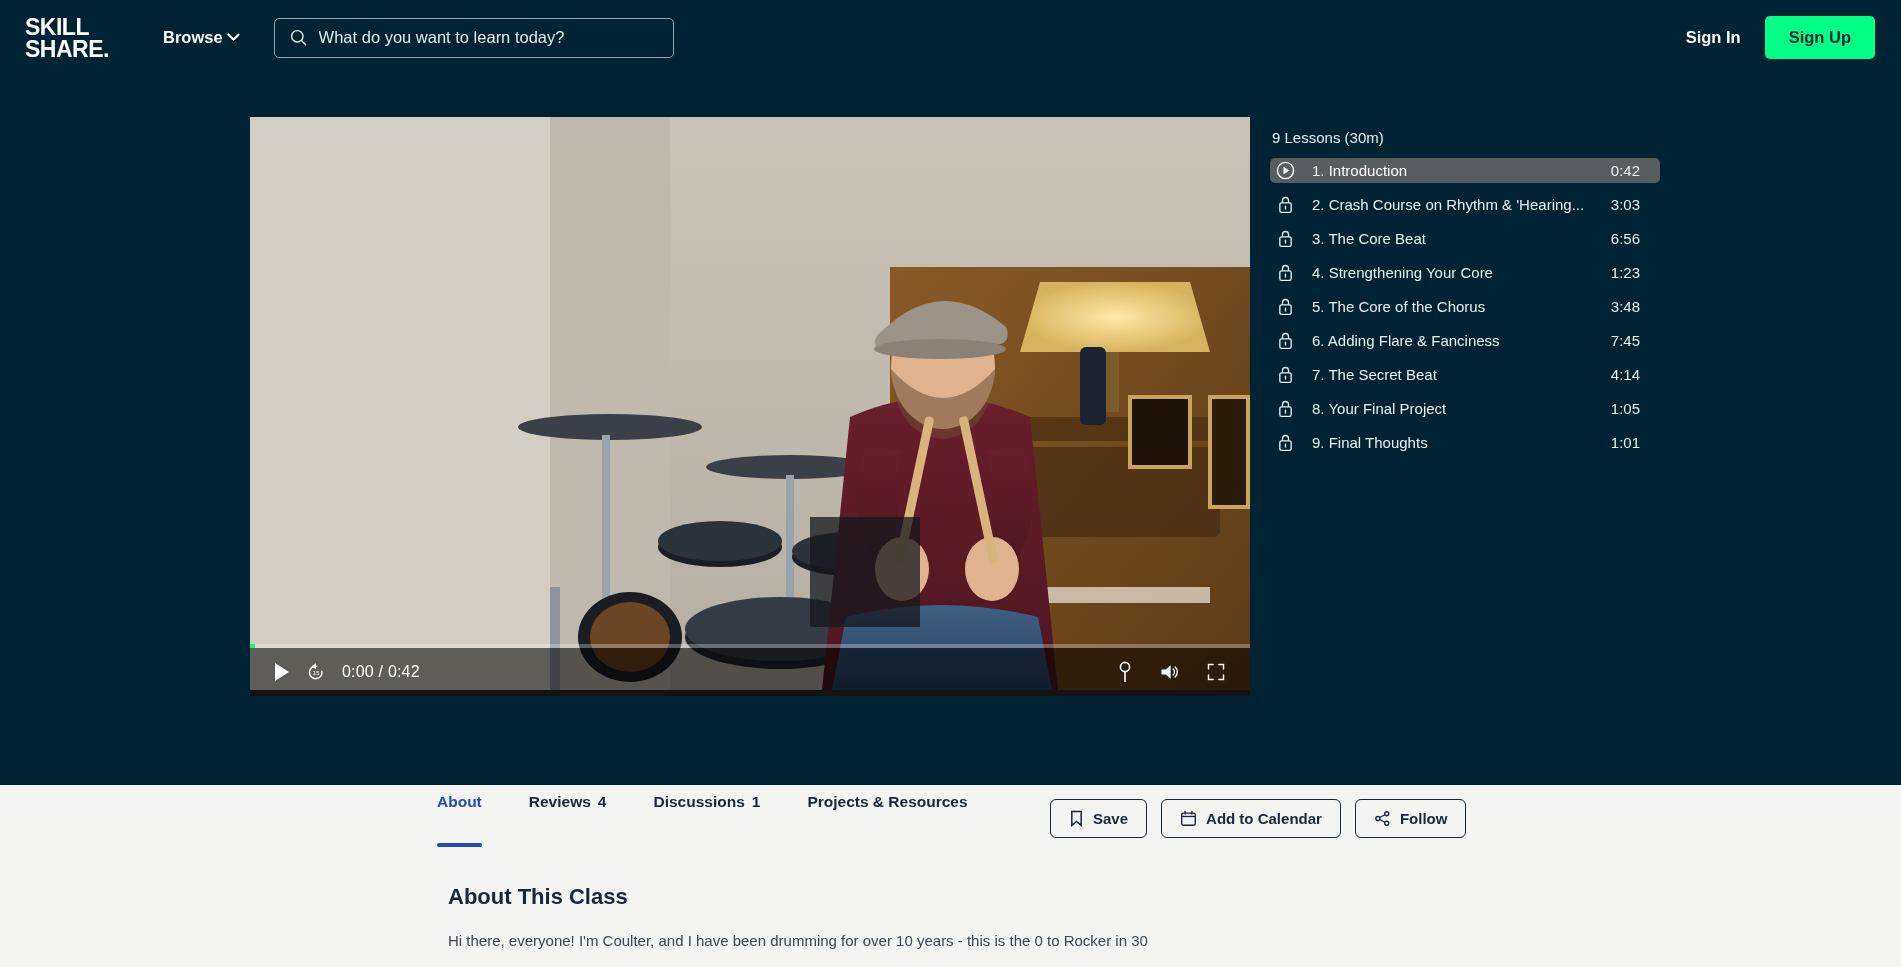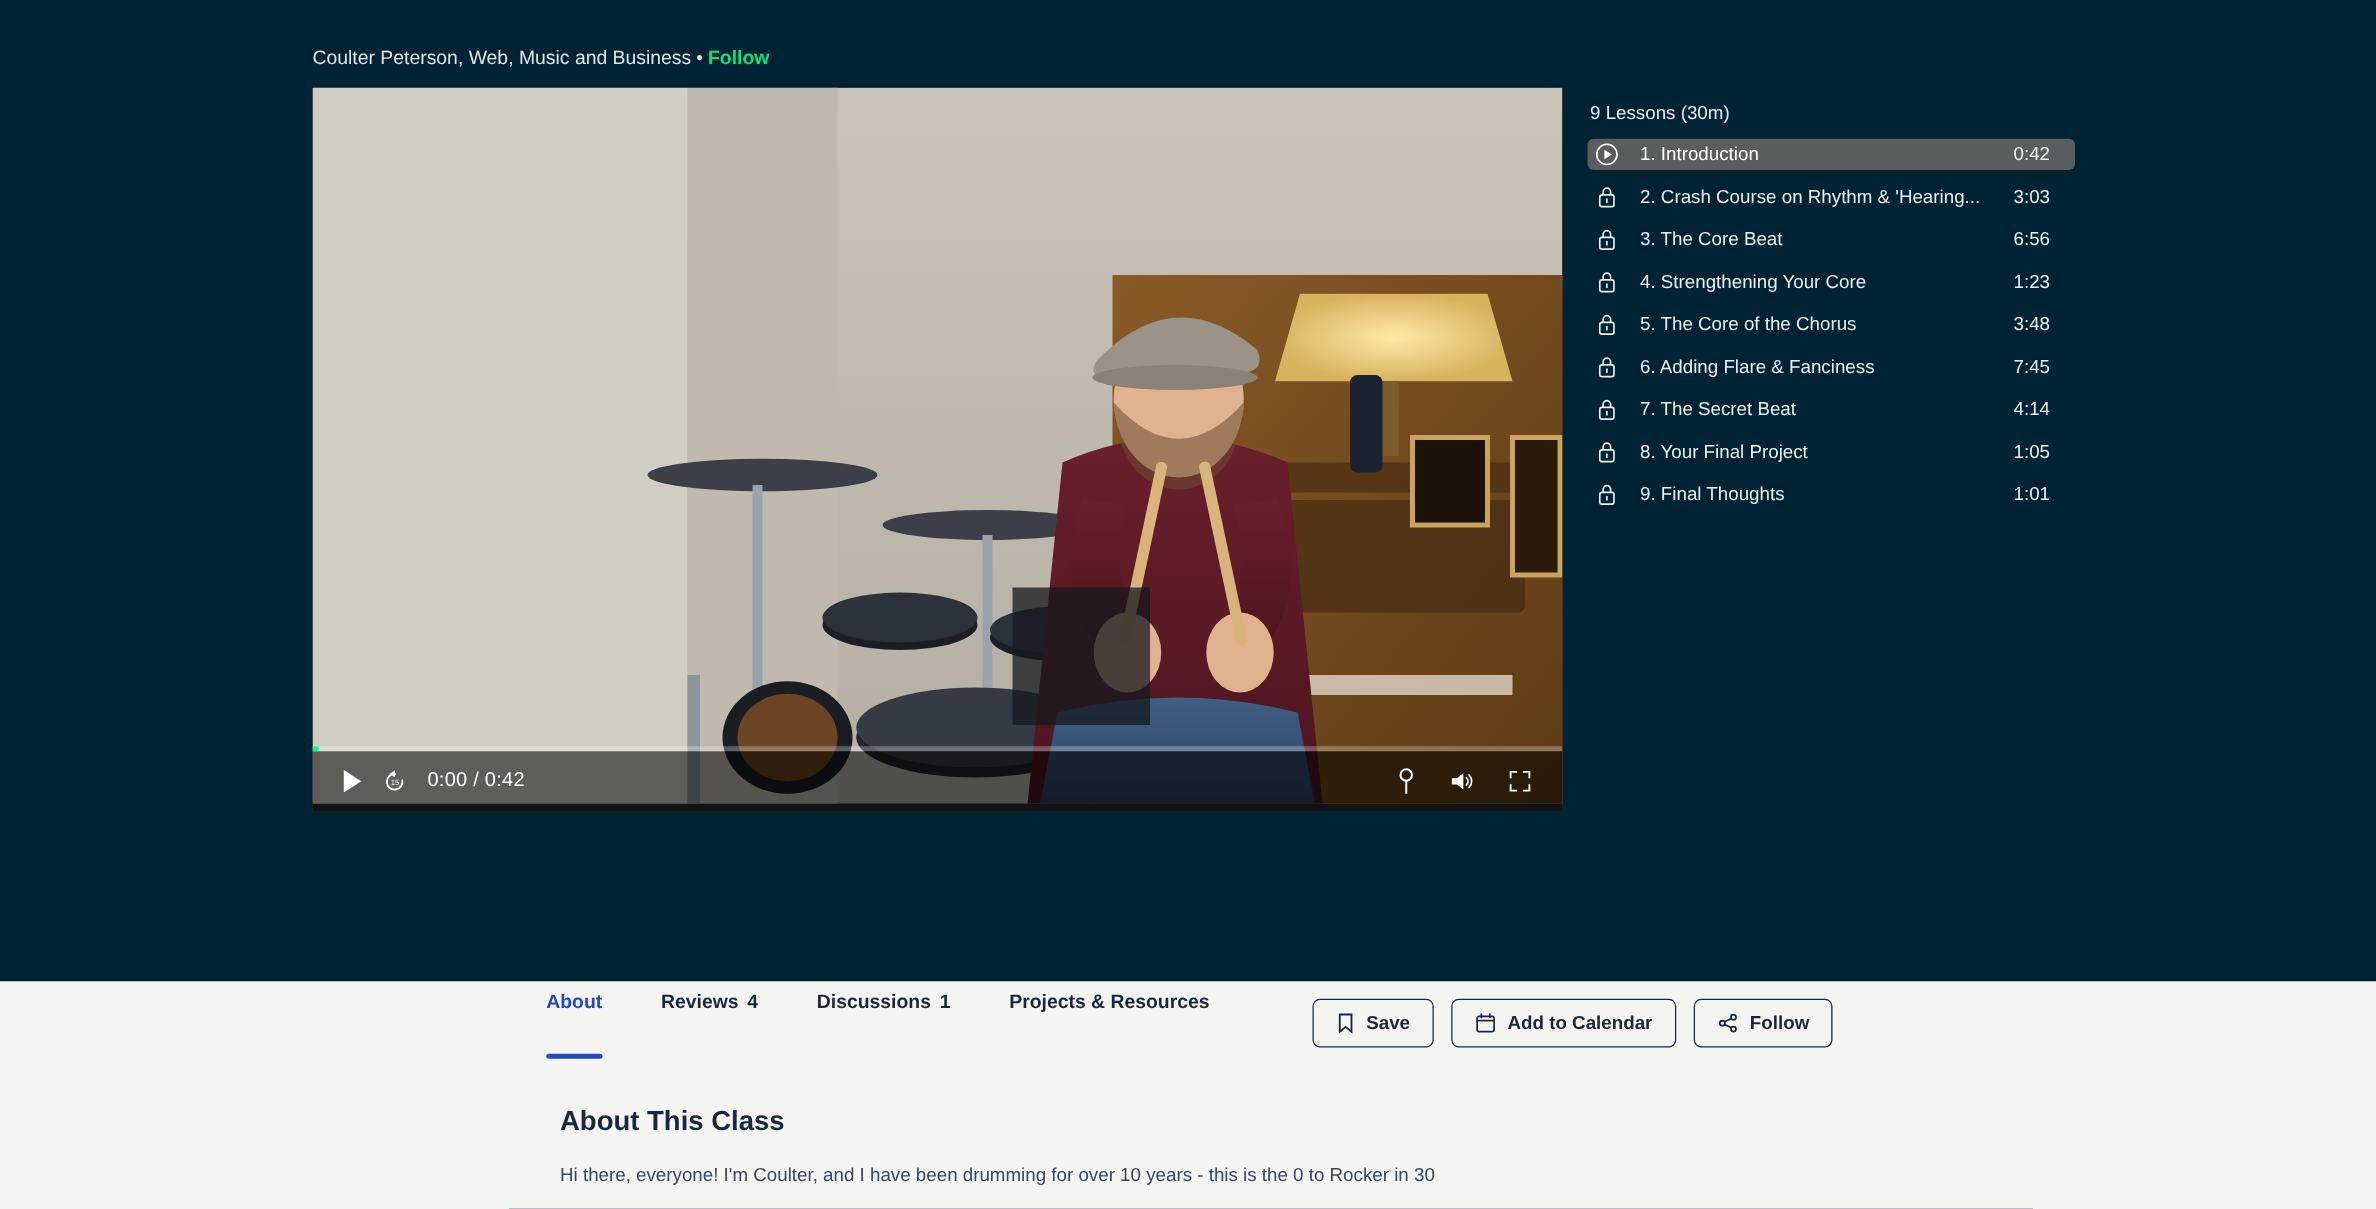--- a/index.html
+++ b/index.html
@@ -155,25 +155,46 @@
 
   .about-wrap { display: flex; padding: 37px 0 0 448px; }
   .about-title { font-size: 22px; font-weight: 800; color: #18273c; }
   .about-body { color: #3a4754; font-size: 15px; margin-top: 20px; width: 760px; line-height: 1.5; }
 </style>
 </head>
 <body>
 
 <div class="page">
 
+  <div class="header">
+    <div class="logo">
+      <span class="l1">SKILL</span>
+      <span class="l2">SHARE.</span>
+    </div>
+
+    <div class="browse">
+      <span>Browse</span>
+      <span class="chev"></span>
+    </div>
+
+    <div class="searchbox">
+      <svg width="19" height="19" viewBox="0 0 24 24" fill="none">
+        <circle cx="10.5" cy="10.5" r="7.2" stroke="#e3eaee" stroke-width="1.8"></circle>
+        <line x1="15.7" y1="15.7" x2="21" y2="21" stroke="#e3eaee" stroke-width="1.8" stroke-linecap="round"></line>
+      </svg>
+      <input type="text" placeholder="What do you want to learn today?" style="">
+    </div>
+
+    <div class="hdr-right">
+      <div class="signin">Sign In</div>
+      <button class="signup">Sign Up</button>
+    </div>
+  </div>
 
   <div class="class-head">
-    <div class="class-sub">
-      <span>Coulter Peterson, Web, Music and Business</span><span class="dot-sep">•</span><span class="follow">Follow</span>
-    </div>
   </div>
 
   <div class="stage">
 
     <div class="player">
 
       <svg class="video-art" viewBox="0 0 1000 573" preserveAspectRatio="none">
         <defs>
           <linearGradient id="wall" x1="0" y1="0" x2="0" y2="1">
             <stop offset="0" stop-color="#c9c3b8"></stop>

